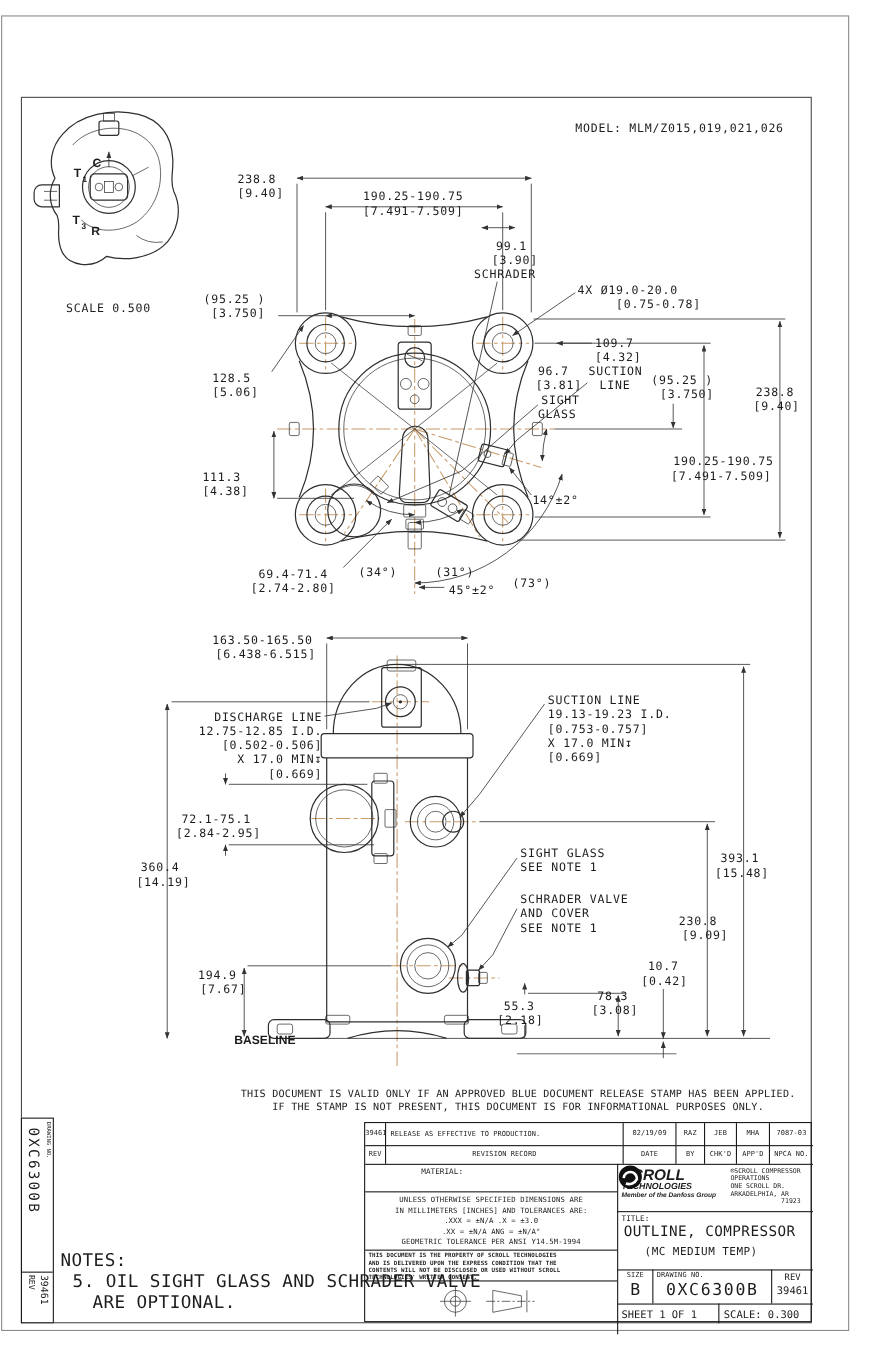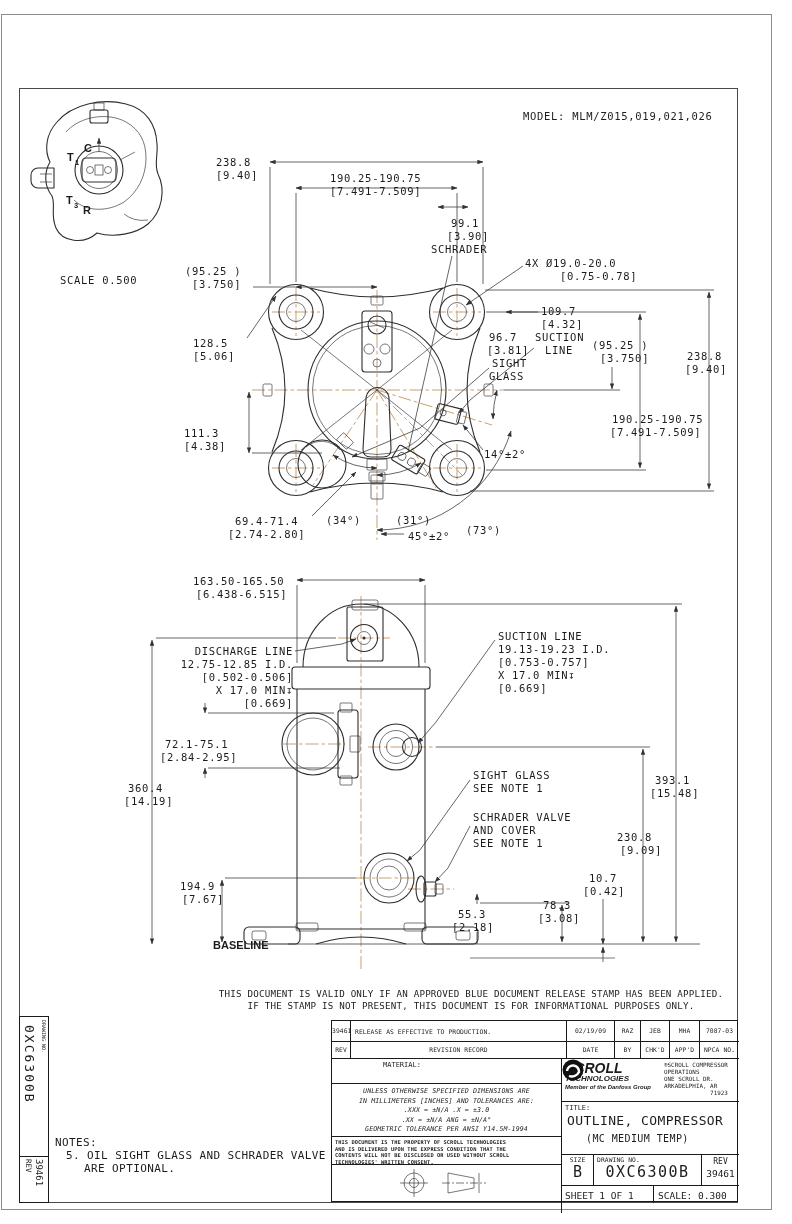--- a/index.html
+++ b/index.html
@@ -15,25 +15,25 @@
   .lbl{font-size:11px;font-weight:bold;font-family:"Liberation Sans",sans-serif;}
   .lbls{font-size:7.5px;font-weight:bold;font-family:"Liberation Sans",sans-serif;}
   .ol{stroke:#2e2e2e;stroke-width:1.1;fill:none;stroke-linejoin:round;}
   .ol2{stroke:#2e2e2e;stroke-width:0.65;fill:none;}
   .dl{stroke:#333;stroke-width:0.75;fill:none;}
   .cl{stroke:#c89a68;stroke-width:0.95;fill:none;stroke-dasharray:13 3 3.5 3;}
   .tb{left:331px;top:1020px;width:407px;height:182px;border:1.5px solid #1a1a1a;}
   .cell{position:absolute;border-color:#1a1a1a;overflow:hidden;}
   .bl{border-left:1.2px solid #1a1a1a;} .bb{border-bottom:1.2px solid #1a1a1a;} .bt{border-top:1.2px solid #1a1a1a;}
   .f6{font-size:6.3px;letter-spacing:0.1px;} .f7{font-size:7px;} .f55{font-size:5.3px;line-height:6.6px;letter-spacing:0.1px;}
-  .f66{font-size:6.6px;line-height:9.6px;letter-spacing:0.1px;font-style:italic;}
+  .f66{font-size:6.6px;line-height:9.6px;letter-spacing:0.1px;}
   .ctr{text-align:center;}
   .strip{left:19px;top:1016px;width:30px;height:187px;border:1.4px solid #1a1a1a;background:#fff;}
   .vtext{writing-mode:vertical-rl;text-orientation:sideways;}
-  .notes{left:55px;top:1136px;font-size:11px;letter-spacing:0.4px;}
+  .notes{left:55px;top:1136px;font-size:16px;letter-spacing:0.4px;}
   .logo-name1{font-size:14px;font-weight:bold;font-style:italic;font-family:"Liberation Sans",sans-serif;line-height:13px;}
   .logo-name2{font-size:8px;font-weight:bold;font-style:italic;font-family:"Liberation Sans",sans-serif;line-height:8px;}
   .logo-tag{font-size:6px;font-weight:bold;font-style:italic;font-family:"Liberation Sans",sans-serif;line-height:8px;}
   .addr{font-size:5.9px;line-height:7px;letter-spacing:0;}
 </style>
 </head>
 <body>
 
 <div class="abs frame-outer"></div>
 <div class="abs frame-inner"></div>

